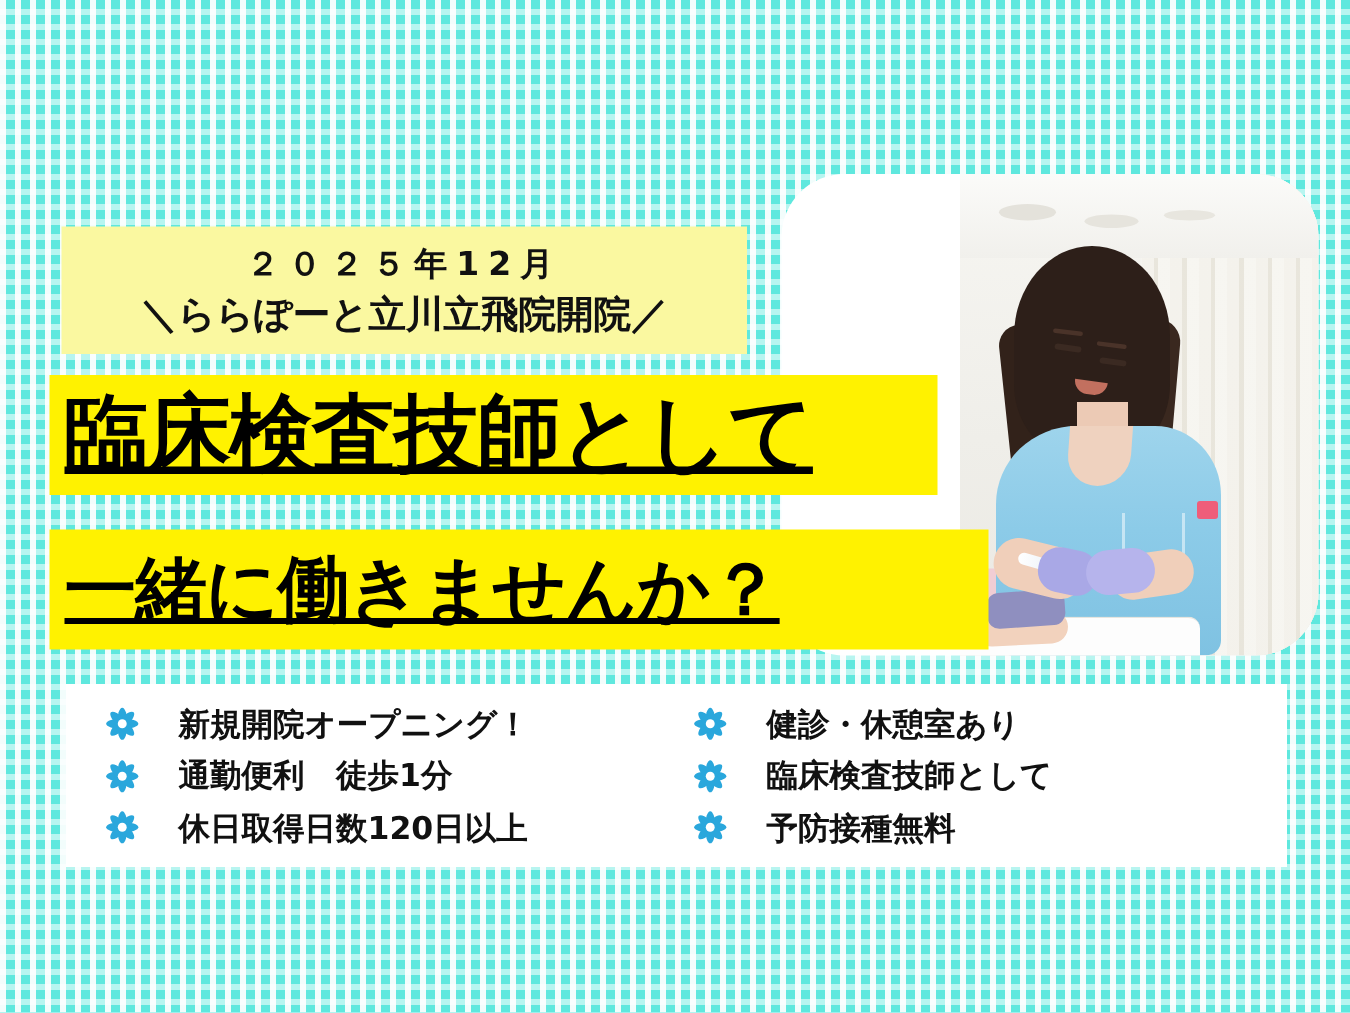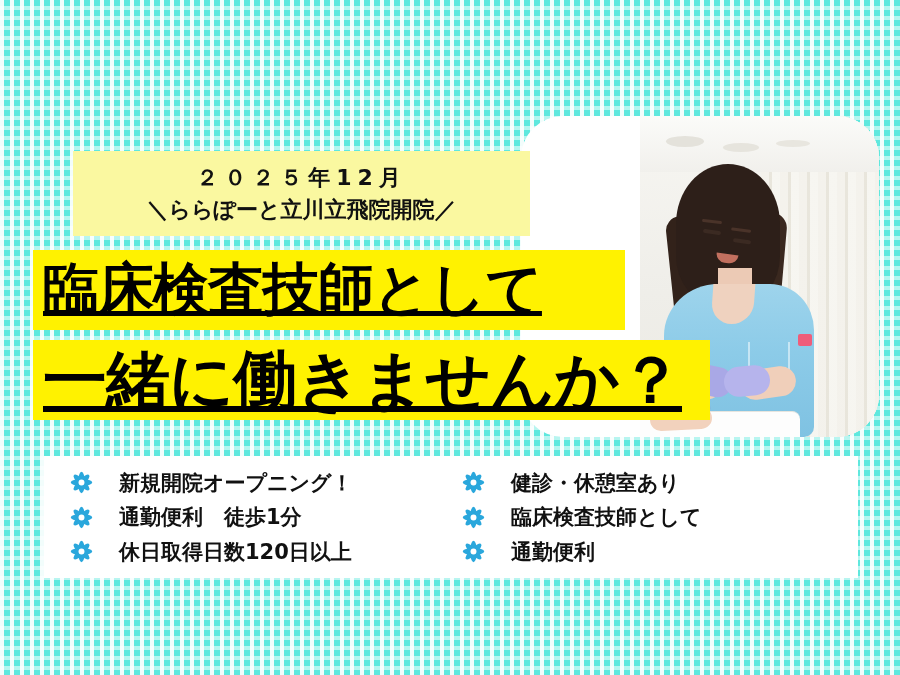--- a/index.html
+++ b/index.html
@@ -203,31 +203,30 @@
   
   .date-banner{
     position:absolute;
     left:41px; top:151px;
     width:457px; height:85px;
     background:#FAF8A0;
     display:flex; flex-direction:column;
     align-items:center; justify-content:center;
     gap:2px;
     z-index:5;
-    margin-left:32px;
   }
   .date-line1{
     font-size:22px;
     letter-spacing:6px;
     color:#111111;
     font-weight:700;
     font-family:"DejaVu Sans","Liberation Sans",sans-serif;
   }
   .date-line2{
-    font-size:22px;
+    font-size:25px;
     color:#111111;
     font-weight:700;
     letter-spacing:0px;
     font-family:"DejaVu Sans","Liberation Sans",sans-serif;
   }
 
   
   .headline{
     position:absolute; z-index:6;
     background:#FFF200;
@@ -238,23 +237,23 @@
     font-family:"DejaVu Sans","Liberation Sans",sans-serif;
     text-decoration:underline;
   }
   .headline-1{
     left:33px; top:250px;
     width:592px; height:80px;
     font-size:56px;
     letter-spacing:-1px;
   }
   .headline-2{
-    left:33px; top:340px;
-    width:677px; height:80px;
-    font-size:64px;
+    left:33px; top:353px;
+    width:626px; height:80px;
+    font-size:48px;
     letter-spacing:-1px;
   }
 
   
   .benefits{
     position:absolute;
     left:44px; top:456px;
     width:814px; height:122px;
     background:#ffffff;
     z-index:4;
@@ -418,20 +417,20 @@
           <svg width="23" height="23" viewBox="0 0 24 24">
             <g fill="#2AA7DC">
               <ellipse cx="12" cy="12" rx="3.6" ry="11.2"></ellipse>
               <ellipse cx="12" cy="12" rx="11.2" ry="3.6"></ellipse>
               <ellipse cx="12" cy="12" rx="3.6" ry="11.2" transform="rotate(45 12 12)"></ellipse>
               <ellipse cx="12" cy="12" rx="3.6" ry="11.2" transform="rotate(-45 12 12)"></ellipse>
             </g>
             <circle cx="12" cy="12" r="3.1" fill="#ffffff"></circle>
           </svg>
         </span>
-        <span class="ben-text">通勤便利</span>
+        <span class="ben-text">予防接種無料</span>
       </div>
 
     </div>
 
   </div>
 
 </div>
 
 </body></html>

